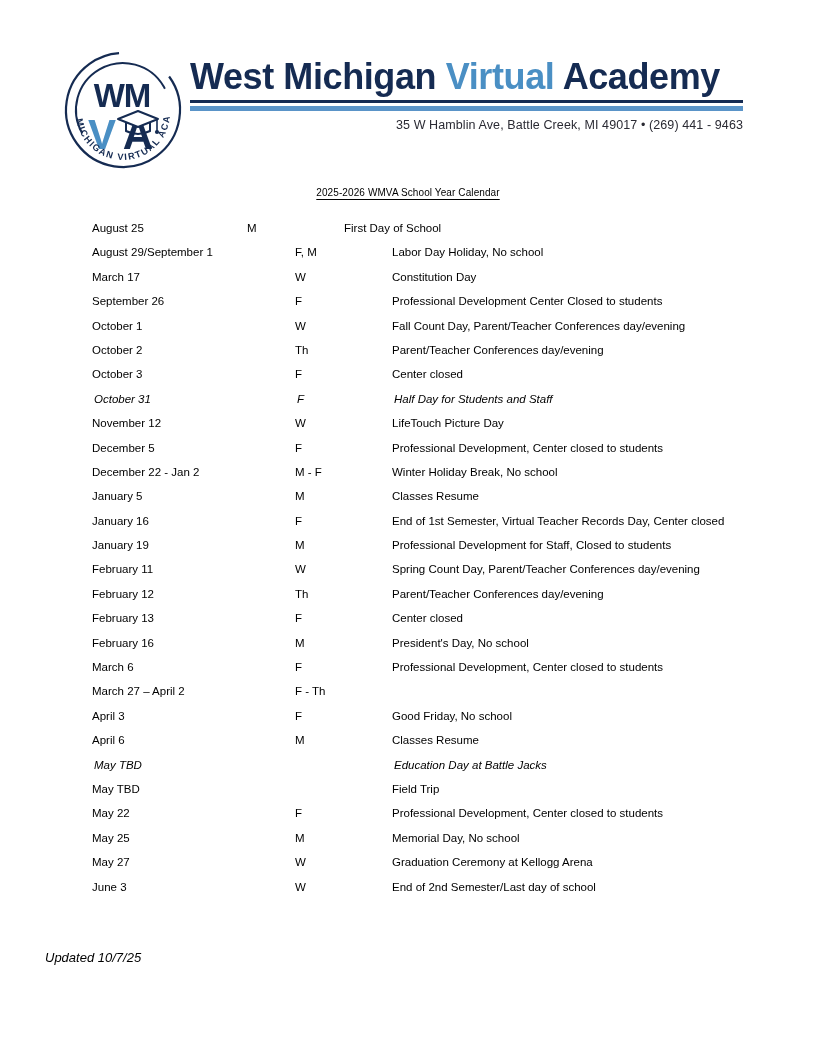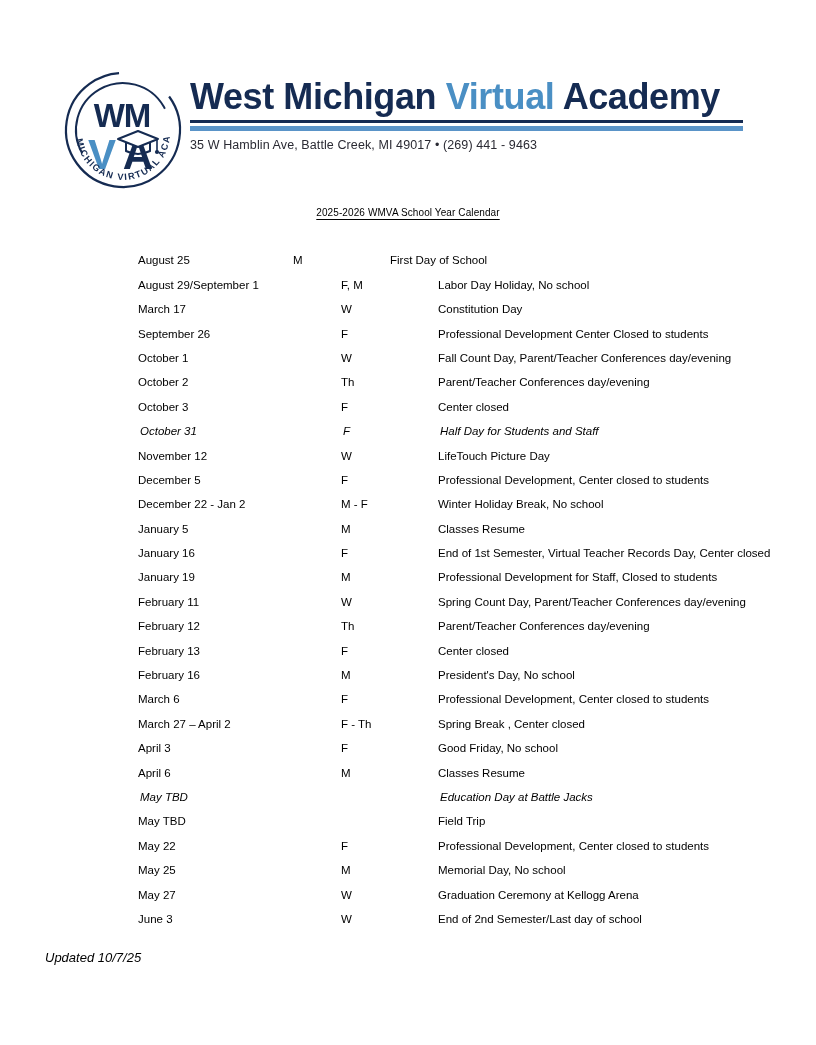--- a/index.html
+++ b/index.html
@@ -13,21 +13,20 @@
     font-family: "Liberation Sans", sans-serif;
     color: #000000;
     position: relative;
     overflow: hidden;
   }
 
   
   .header {
     position: relative;
     height: 165px;
-    margin-top: 20px;
   }
   .logo-badge {
     position: absolute;
     left: 58px;
     top: 45px;
     width: 130px;
     height: 130px;
   }
   .logo-badge svg { display: block; }
 
@@ -56,20 +55,21 @@
   .rule-light {
     margin-top: 3px;
     height: 5px;
     background: #5a94c8;
     width: 553px;
   }
   .brand-address {
     margin-top: 7px;
     font-size: 12.5px;
     color: #2a2a33;
+    text-align: right;
     width: 553px;
     letter-spacing: 0.1px;
     white-space: nowrap;
   }
 
   
   .doc-title {
     text-align: center;
     font-size: 10px;
     color: #000;
@@ -80,24 +80,23 @@
   }
 
   
   .calendar {
     margin-top: 24px;
     padding-left: 92px;
     font-size: 11.5px;
   }
   .cal-row {
     display: flex;
-    align-items: flex-end;
+    align-items: flex-start;
     height: 24.4px;
     white-space: nowrap;
-    margin-left: 46px;
   }
   .cal-row .c-date {
     width: 203px;
     flex: 0 0 203px;
   }
   .cal-row .c-day {
     width: 97px;
     flex: 0 0 97px;
   }
   .cal-row .c-desc {
@@ -263,21 +262,20 @@
       <span class="c-desc">President's Day, No school</span>
     </div>
     <div class="cal-row">
       <span class="c-date">March 6</span>
       <span class="c-day">F</span>
       <span class="c-desc">Professional Development, Center closed to students</span>
     </div>
     <div class="cal-row">
       <span class="c-date">March 27 – April 2</span>
       <span class="c-day">F - Th</span>
-      <span class="c-desc">Spring Break , Center closed</span>
     </div>
     <div class="cal-row">
       <span class="c-date">April 3</span>
       <span class="c-day">F</span>
       <span class="c-desc">Good Friday, No school</span>
     </div>
     <div class="cal-row">
       <span class="c-date">April 6</span>
       <span class="c-day">M</span>
       <span class="c-desc">Classes Resume</span>

